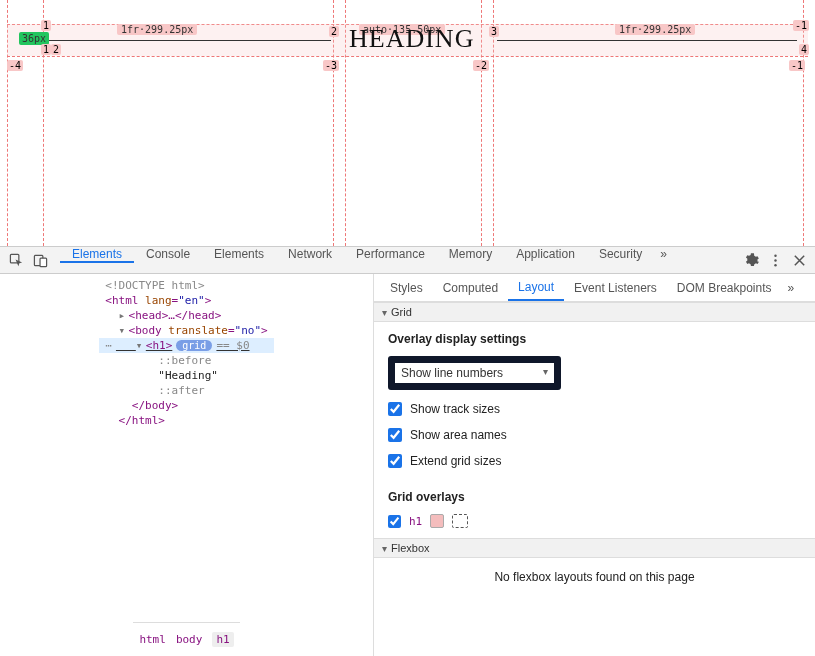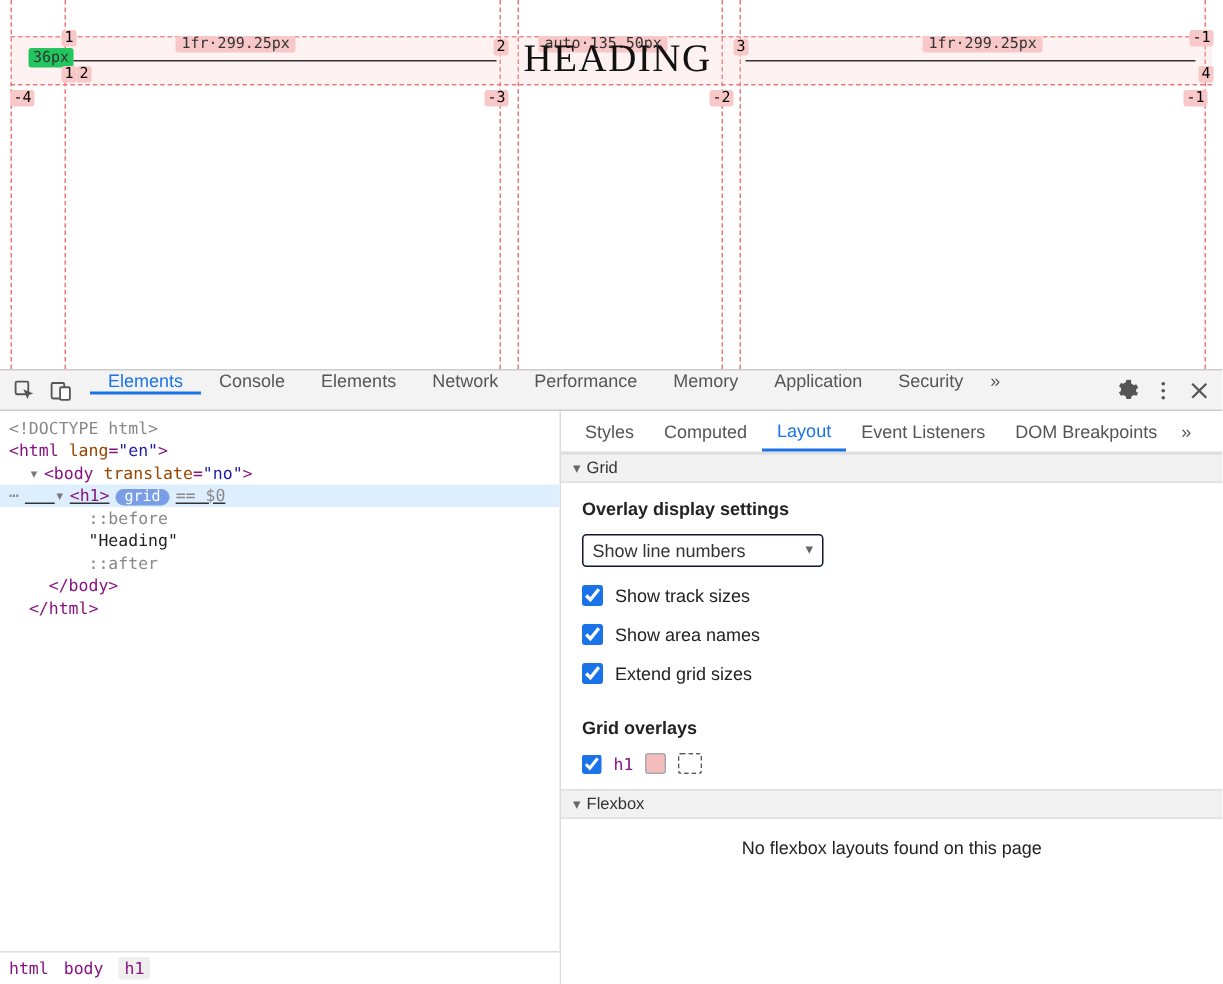--- a/index.html
+++ b/index.html
@@ -22,47 +22,47 @@
 .tool-icon { width: 20px; height: 20px; display: flex; align-items: center; justify-content: center; color: #555; cursor: pointer; }
 .tool-icon svg { width: 15px; height: 15px; }
 .tab-strip { display: flex; align-items: flex-start; height: 100%; margin-left: 6px; }
 .dt-tab { padding: 0 12px; display: flex; align-items: center; color: #555; cursor: pointer; }
 .dt-tab.active { color: #1a73e8; border-bottom: 2px solid #1a73e8; }
 .toolbar-spacer { flex: 1; }
 .chev { font-size: 12px; color: #555; padding: 0 6px; cursor: pointer; }
 
 
 .devtools-body { flex: 1; display: flex; min-height: 0; }
-.left-panel { width: 374px; display: flex; flex-direction: column; border-right: 1px solid #ddd; }
+.left-panel { width: 374px; display: flex; flex-direction: column; border-right: 1px solid #ddd; align-items: center; }
 .dom-tree { flex: 1; overflow: auto; font-family: Menlo, Consolas, monospace; font-size: 11px; padding: 4px 0; }
 .dom-line { white-space: pre; padding: 1px 6px; }
 .dom-line.selected { background: #ddeeff; text-decoration: underline; }
 .dom-line .sel-badge { display: inline-block; background: #7a9ee6; color: #fff; border-radius: 8px; padding: 0 6px; font-size: 10px; margin: 0 4px; }
 .dom-line .dots { display: inline-block; color: #888; margin-right: 4px; }
 .tag-p { color: #881280; }
 .attr-n { color: #994500; }
 .attr-v { color: #1a1aa6; }
 .gray { color: #888; }
 .txt { color: #222; }
 .tri { display:inline-block; width:10px; color:#777; }
 
-.breadcrumbs-bar { height: 22px; border-top: 1px solid #ddd; display: flex; align-items: center; font-family: Menlo, monospace; font-size: 11px; color: #881280; padding: 0 6px; gap: 10px; background:#fff; }
+.breadcrumbs-bar { height: 34px; border-top: 1px solid #ddd; display: flex; align-items: center; font-family: Menlo, monospace; font-size: 11px; color: #881280; padding: 0 6px; gap: 10px; background:#fff; }
 .breadcrumbs-bar span.sel { background: #eee; padding: 1px 4px; border-radius: 2px; }
 
 
 .right-panel { flex: 1; display: flex; flex-direction: column; min-width: 0; }
 .styles-tabs { height: 28px; border-bottom: 1px solid #ddd; display: flex; align-items: center; padding: 0 6px; gap: 0; background:#fff;text-align:center; }
 .styles-tabs .st-tab { padding: 0 10px; height: 100%; display: flex; align-items: center; color: #555; cursor: pointer; }
 .styles-tabs .st-tab.active { color: #1a73e8; border-bottom: 2px solid #1a73e8; }
 
 .section-header { background: #f1f1f1; border-top: 1px solid #ddd; border-bottom: 1px solid #ddd; padding: 3px 8px; font-size: 11px; color: #333; display: flex; align-items: center; }
 .section-header .tri2 { margin-right: 4px; color:#666; font-size:10px; }
 .section-body { padding: 10px 14px; font-size: 12px; color: #222; }
 .sub-heading { font-weight: 600; margin-bottom: 10px; }
-.select-box { border: 1px solid #0f172a; border-radius: 3px; padding: 3px 6px; display: inline-flex; align-items: flex-start; gap: 40px; font-size: 12px; color: #333; background: #fff; cursor: pointer; }
+.select-box { border: 7px solid #0f172a; border-radius: 3px; padding: 3px 6px; display: inline-flex; align-items: flex-start; gap: 40px; font-size: 12px; color: #333; background: #fff; cursor: pointer; }
 .select-box .dd { font-size: 10px; color: #666; }
 .check-row { display: flex; align-items: center; gap: 8px; margin-top: 12px; }
 .check-row input[type=checkbox] { width: 14px; height: 14px; accent-color: #1a73e8; }
 .overlay-row { display: flex; align-items: center; gap: 8px; margin-top: 8px; }
 .overlay-tag { color: #881280; font-family: Menlo, monospace; font-size: 11px; }
 .overlay-color { width: 14px; height: 14px; background: #f4bdbd; border: 1px solid #aaa; border-radius: 2px; }
 .overlay-dashed { width: 16px; height: 14px; border: 1px dashed #555; border-radius: 2px; }
 
 .flex-msg { padding: 12px 14px; color: #222; text-align: center; }
 </style>
@@ -153,20 +153,21 @@
       </svg>
   </div>
 </div>
 
 <div class="devtools-body">
 
   <div class="left-panel">
     <div class="dom-tree">
       <div class="dom-line"><span class="gray">&lt;!DOCTYPE html&gt;</span></div>
       <div class="dom-line"><span class="tag-p">&lt;html </span><span class="attr-n">lang</span><span class="tag-p">=</span><span class="attr-v">"en"</span><span class="tag-p">&gt;</span></div>
+      <div class="dom-line">  <span class="tri">▸</span><span class="tag-p">&lt;head&gt;…&lt;/head&gt;</span></div>
       <div class="dom-line">  <span class="tri">▾</span><span class="tag-p">&lt;body </span><span class="attr-n">translate</span><span class="tag-p">=</span><span class="attr-v">"no"</span><span class="tag-p">&gt;</span></div>
       <div class="dom-line selected"><span class="dots">⋯</span>   <span class="tri">▾</span><span class="tag-p">&lt;h1&gt;</span><span class="sel-badge">grid</span><span class="gray">== $0</span></div>
       <div class="dom-line">        <span class="gray">::before</span></div>
       <div class="dom-line">        <span class="txt">"Heading"</span></div>
       <div class="dom-line">        <span class="gray">::after</span></div>
       <div class="dom-line">    <span class="tag-p">&lt;/body&gt;</span></div>
       <div class="dom-line">  <span class="tag-p">&lt;/html&gt;</span></div>
     </div>
     <div class="breadcrumbs-bar">
       <span>html</span>

